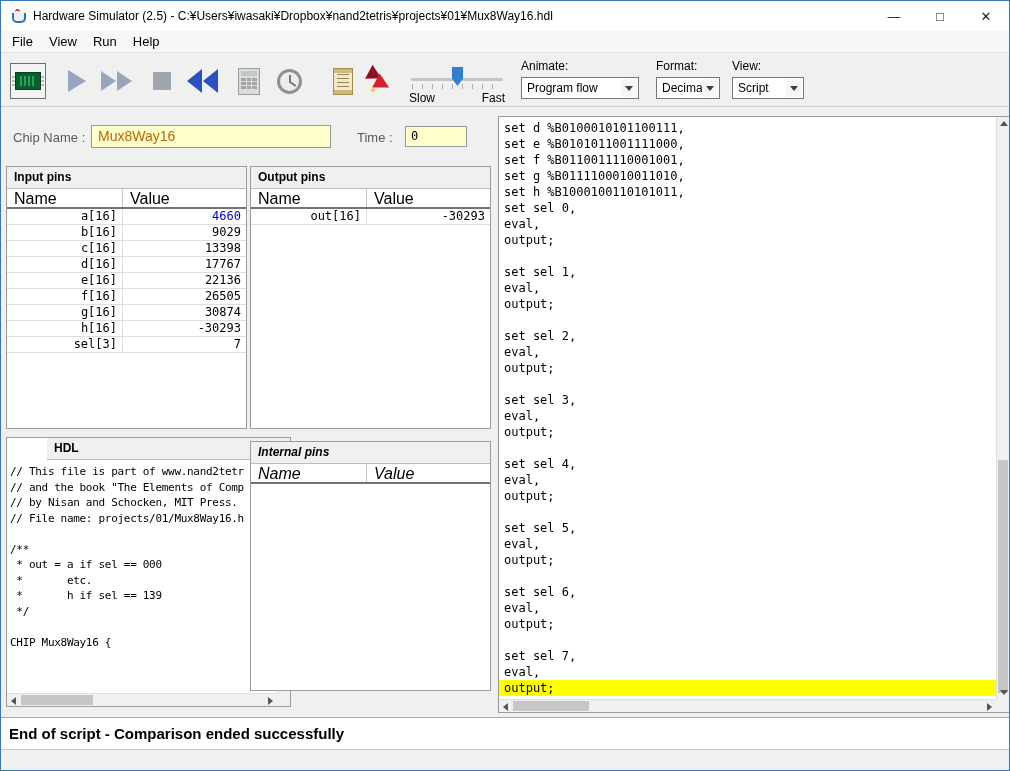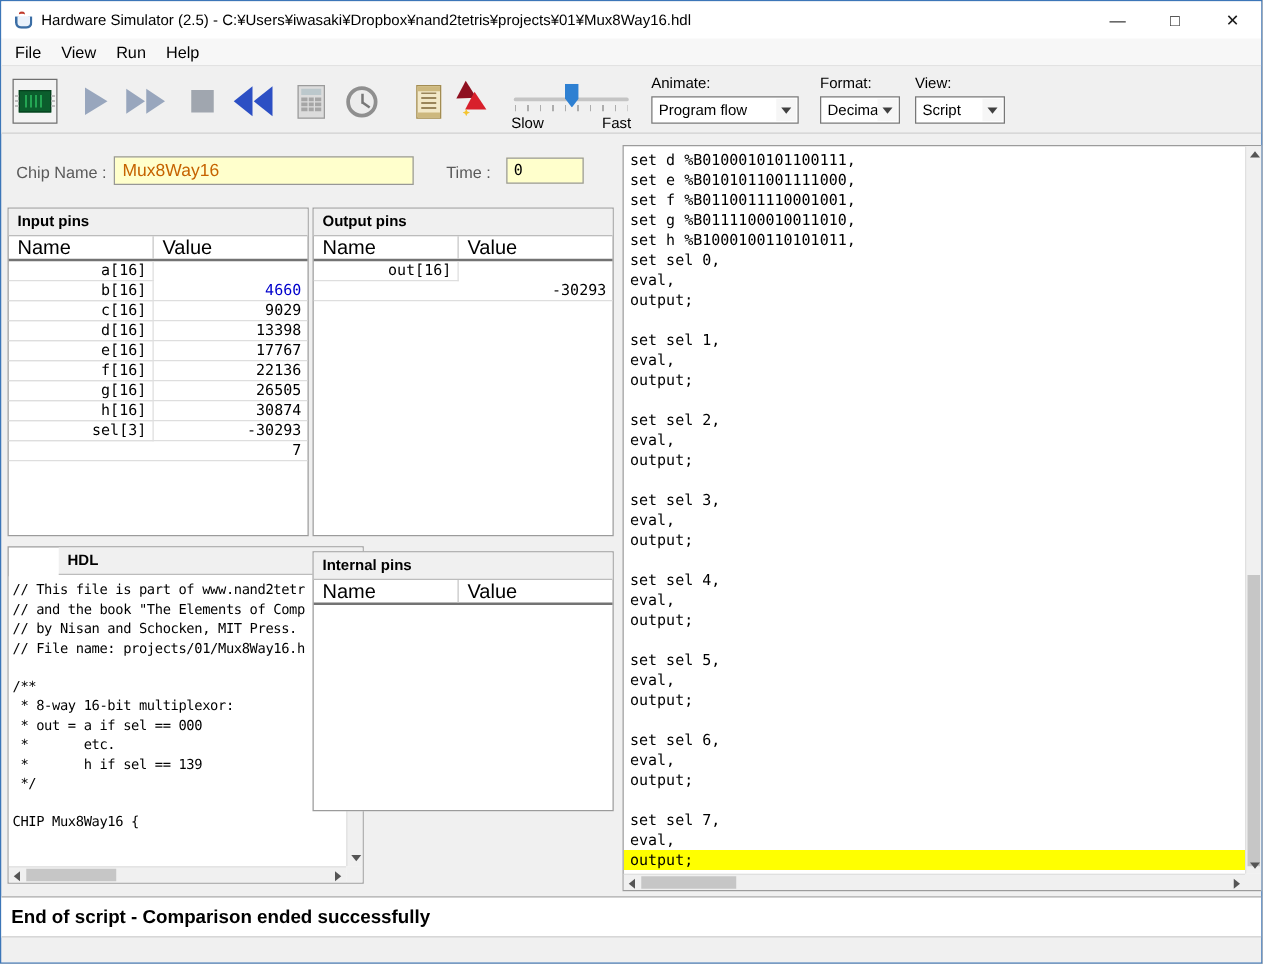--- a/index.html
+++ b/index.html
@@ -94,28 +94,28 @@
   .time-label { position:absolute; left:356px; top:129px; font-size:13px; color:#5a5a5a; }
   .time-field { position:absolute; left:404px; top:125px; width:62px; height:21px; background:#ffffcc;
            border:1px solid #979797; font-size:12px; color:#000; line-height:19px; padding-left:5px;
            font-family:"DejaVu Sans Mono", monospace; }
 
   
   .panel { position:absolute; background:#fff; border:1px solid #9b9b9b; }
   #input-panel    { left:5px;   top:165px; width:241px; height:263px; }
   #output-panel   { left:249px; top:165px; width:241px; height:263px; }
   #hdl-panel      { left:5px;   top:436px; width:285px; height:270px;padding-left:40px; }
-  #internal-panel { left:249px; top:440px; width:241px; height:208px; }
+  #internal-panel { left:249px; top:440px; width:241px; height:250px;font-style:italic; }
   .panel-title { height:22px; background:#f0f0f0; border-bottom:1px solid #bcbcbc; font-size:12px;
            font-weight:bold; line-height:21px; padding-left:7px; color:#000; }
   .tbl-head { display:flex; height:20px; font-size:16px; border-bottom:2px solid #737373; }
   .tbl-head > div { line-height:20px; padding-left:7px; }
   .tbl-head > div:first-child { width:116px; border-right:1px solid #c6c6c6; }
   .tbl-head > div:last-child { flex:1; }
-  .tbl-row { display:flex; height:16px; font-size:12px; font-family:"DejaVu Sans Mono", monospace;flex-direction:column; }
+  .tbl-row { display:flex; height:16px; font-size:12px; font-family:"DejaVu Sans Mono", monospace; }
   .tbl-row > div { line-height:15px; text-align:right; padding-right:5px; border-bottom:1px solid #dedede; }
   .tbl-row .cell-name { width:116px; border-right:1px solid #dedede; }
   .tbl-row .cell-value { flex:1; }
   .tbl-row .cell-value.changed { color:#0000cc; }
 
   .code-area { position:absolute; left:0; top:23px; right:13px; bottom:13px; overflow:hidden;
            background:#fff; padding:3px 0 0 3px; }
   .code-line { font-family:"DejaVu Sans Mono", monospace; font-size:11px; line-height:15.5px;
            letter-spacing:-0.3px; white-space:pre; color:#000; }
 
@@ -321,21 +321,20 @@
 
   <div class="panel" id="hdl-panel">
     <div class="panel-title">HDL</div>
     <div class="code-area" id="hdl-code">
         <div class="code-line">// This file is part of www.nand2tetr</div>
         <div class="code-line">// and the book "The Elements of Comp</div>
         <div class="code-line">// by Nisan and Schocken, MIT Press.</div>
         <div class="code-line">// File name: projects/01/Mux8Way16.h</div>
         <div class="code-line">&nbsp;</div>
         <div class="code-line">/**</div>
-        <div class="code-line"> * 8-way 16-bit multiplexor:</div>
         <div class="code-line"> * out = a if sel == 000</div>
         <div class="code-line"> *       etc.</div>
         <div class="code-line"> *       h if sel == 139</div>
         <div class="code-line"> */</div>
         <div class="code-line">&nbsp;</div>
         <div class="code-line">CHIP Mux8Way16 {</div>
       </div>
     <div class="vscroll" style="right:0;top:23px;bottom:13px">
       <div class="sb-btn" style="top:0">
           <div class="arr up"></div>

